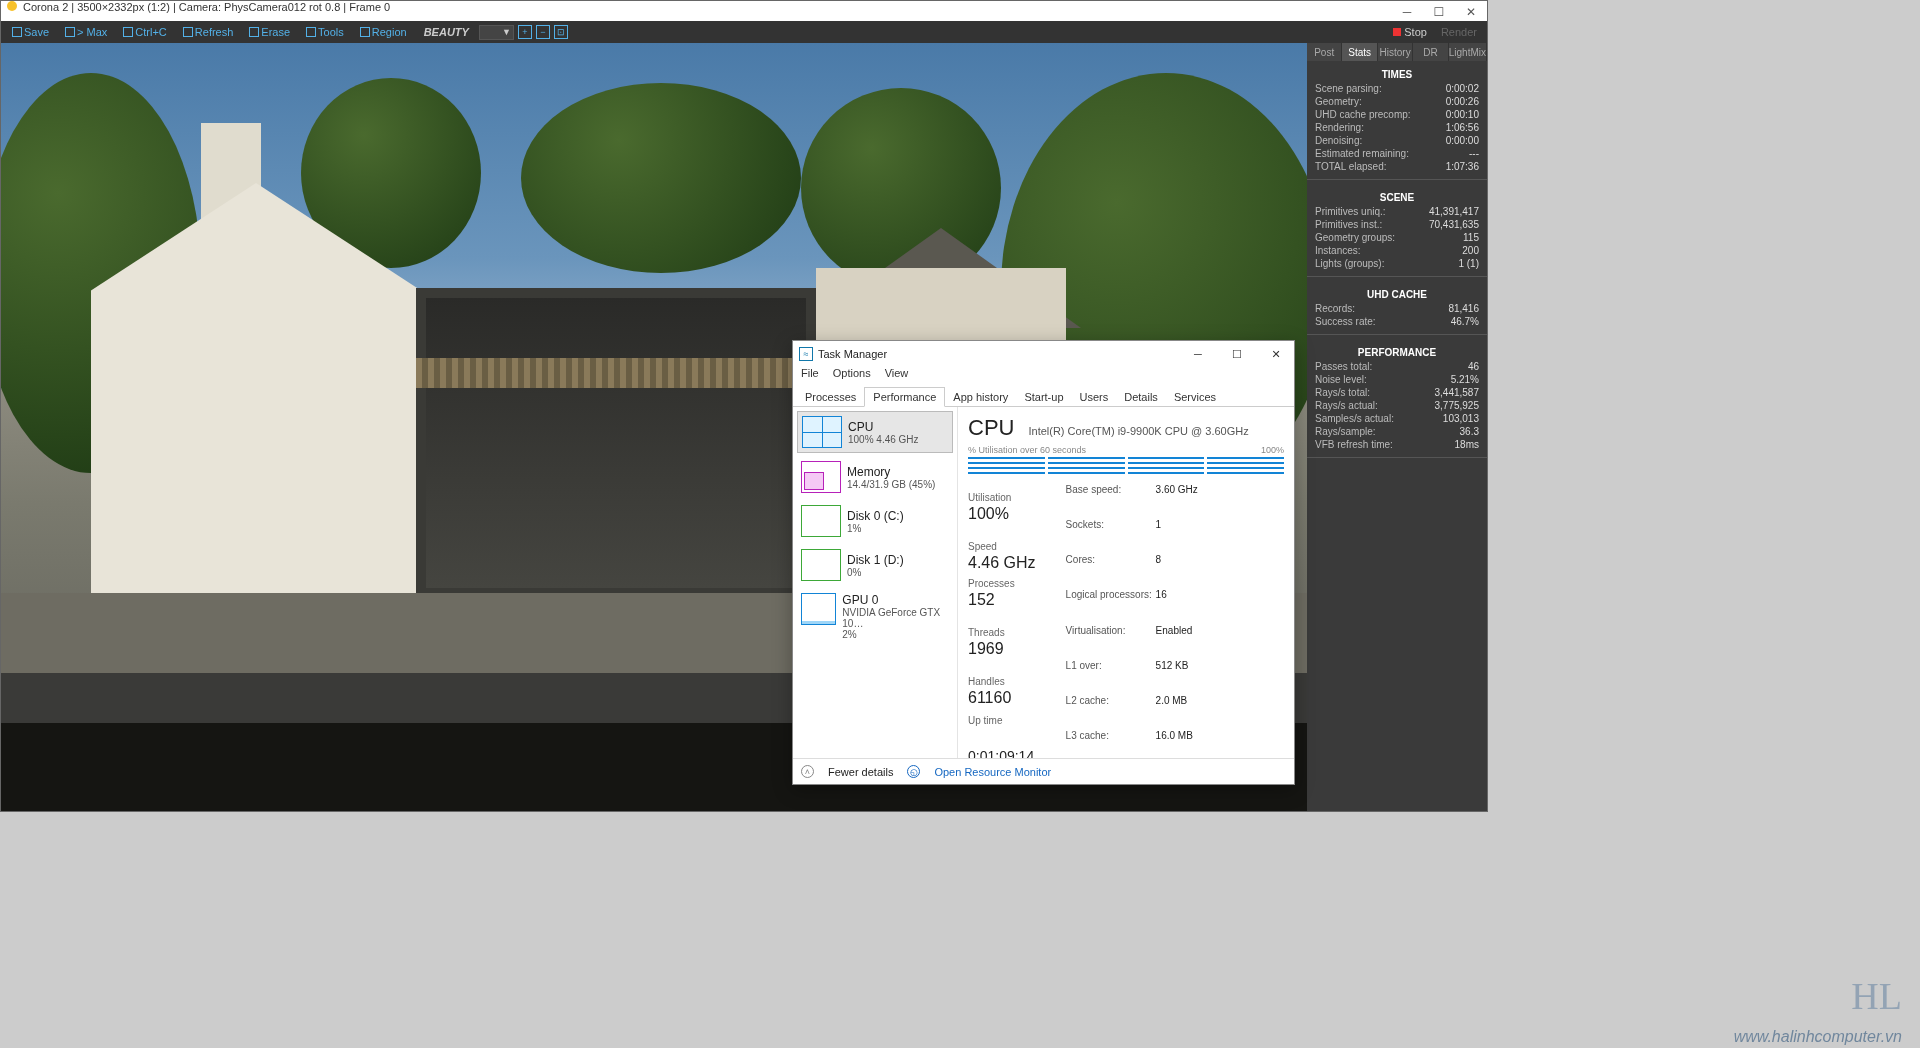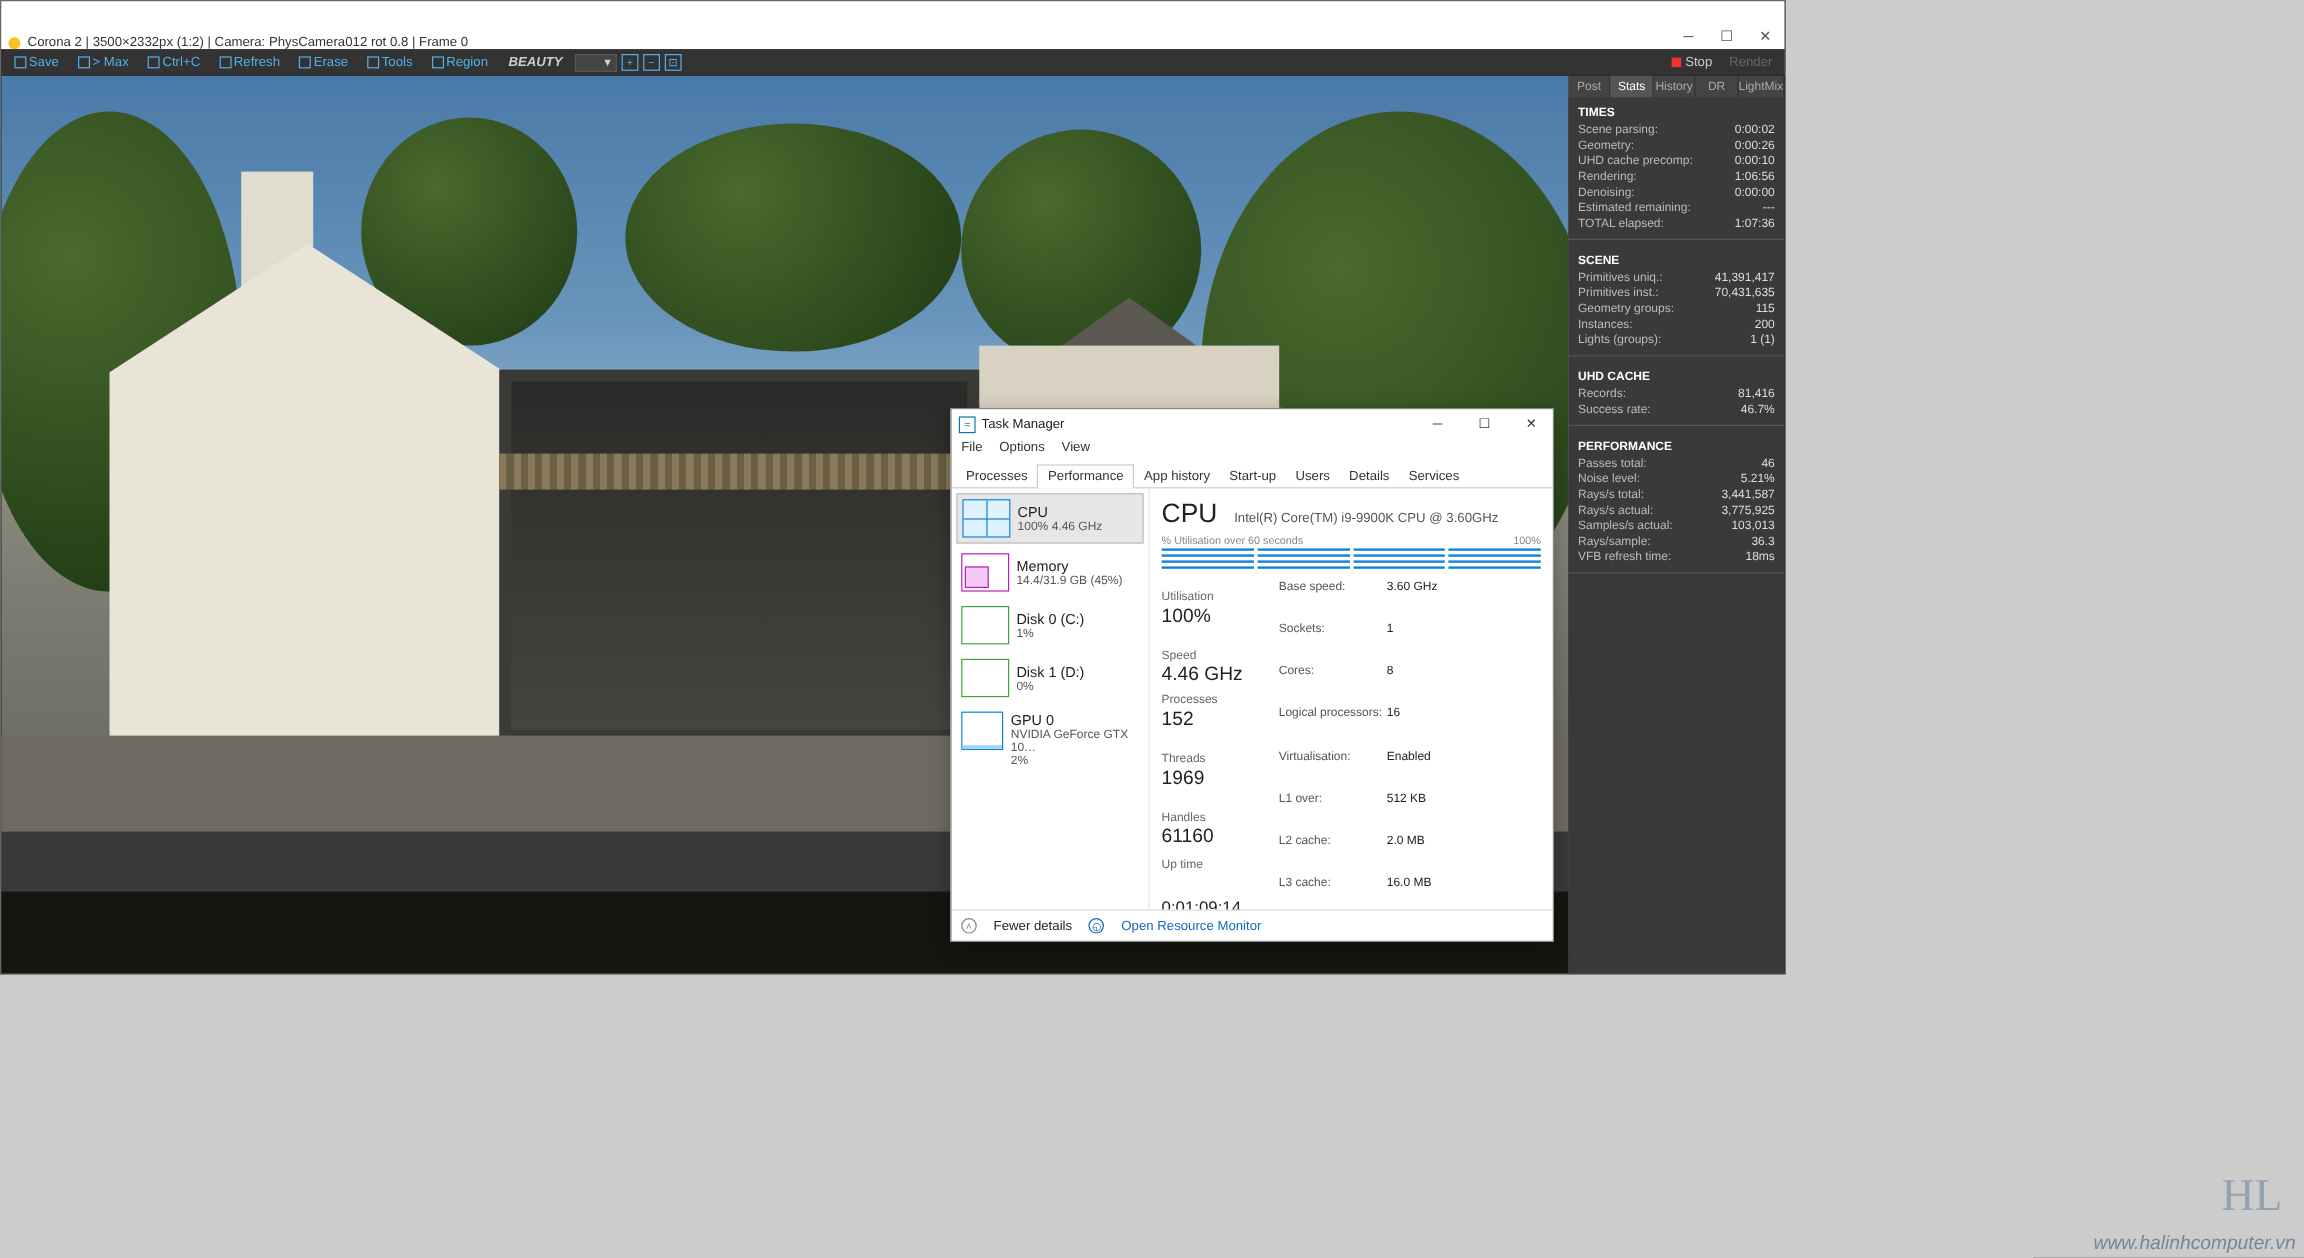--- a/index.html
+++ b/index.html
@@ -1,36 +1,36 @@
 <!DOCTYPE html>
 <html><head>
 <meta charset="utf-8">
 <style>
 * { margin:0; padding:0; box-sizing:border-box; font-family:"Segoe UI",Tahoma,Arial,sans-serif; }
 html,body { width:1920px; height:1048px; overflow:hidden; background:#ccc; }
 
 
 .corona-window { position:absolute; top:0; left:0; width:1488px; height:812px; background:#3a3a3a; border:1px solid #666; display:flex; flex-direction:column; }
-.titlebar { height:40px; background:#fff; display:flex; align-items:flex-end; font-size:11px; color:#333; padding-left:6px; }
+.titlebar { height:20px; background:#fff; display:flex; align-items:flex-start; font-size:11px; color:#333; padding-left:6px; }
 .titlebar .dot { width:10px; height:10px; border-radius:50%; background:#f7c12a; margin-right:6px; }
 .titlebar .txt { flex:1; }
 .winctl { display:flex; }
 .winctl span { width:32px; height:22px; display:flex; align-items:center; justify-content:center; color:#555; font-size:12px; }
 .toolbar { height:22px; background:#333; display:flex; align-items:center; font-size:11px; color:#53b1e8; padding:0 4px; gap:2px; }
 .tbtn { display:flex; align-items:center; gap:2px; padding:0 6px; height:18px; cursor:pointer; border:1px solid transparent; }
 .tbtn .ticon { width:10px; height:10px; border:1px solid #53b1e8; display:inline-block; }
 .beauty { font-style:italic; font-weight:bold; color:#ccc; padding:0 8px;}
 .dropdn { width:35px; height:15px; background:#444; border:1px solid #555; color:#ccc; display:flex;align-items:center;justify-content:flex-end;padding-right:2px;font-size:9px;}
 .zoomico { width:14px; height:14px; border:1px solid #53b1e8; color:#53b1e8; display:flex;align-items:center;justify-content:center;font-size:9px;margin-left:2px;}
 .toolbar .spacer{flex:1;}
 .stopbtn{color:#ccc;display:flex;align-items:center;gap:3px;padding:0 6px;}
 .stopbtn .sq{width:8px;height:8px;background:#e33;}
 .renderbtn{color:#666;padding:0 6px;}
 
-.workarea { flex:1; display:flex; background:#000; overflow:hidden;}
+.workarea { flex:1; display:flex; background:#000; overflow:hidden;text-align:center;}
 .viewport { width:1306px; height:100%; position:relative; background:linear-gradient(#4a7aa8 0%, #6a95bc 28%, #a0bad2 45%, #8c8a7e 45%, #7a7a6e 60%, #5a5a54 100%); overflow:hidden;}
 
 .house-left{position:absolute;left:90px;top:140px;width:330px;height:430px;background:#e8e4d8;}
 .house-left.roof1{clip-path:polygon(0 25%,50% 0,100% 25%,100% 100%,0 100%);}
 .chimney{position:absolute;left:200px;top:80px;width:60px;height:110px;background:#e0dcce;}
 .glassbox{position:absolute;left:415px;top:245px;width:400px;height:310px;background:#3a3a36;}
 .glassbox .gl{position:absolute;left:10px;right:10px;top:10px;bottom:10px;background:linear-gradient(#2a2a28,#454540);}
 .glassbox .strip{position:absolute;top:70px;left:0;right:0;height:30px;background:repeating-linear-gradient(90deg,#8a7a5a 0 6px,#6a5e44 6px 12px);}
 .house-right{position:absolute;left:815px;top:225px;width:250px;height:260px;background:#d8d2c2;}
 .roof-r{position:absolute;left:800px;top:185px;width:280px;height:100px;background:#5a5850; clip-path:polygon(0 100%,50% 0,100% 100%);}
@@ -95,21 +95,21 @@
 .tm-col{display:flex;flex-direction:column;gap:2px;}
 .tm-col .l{font-size:10px;color:#666;}
 .tm-col .v{font-size:16px;}
 .tm-spec{display:grid;grid-template-columns:90px auto;row-gap:1px;font-size:10px;color:#555;}
 .tm-spec .sv{color:#222;}
 .tm-footer{height:26px;border-top:1px solid #ddd;display:flex;align-items:center;gap:14px;padding-left:8px;font-size:11px;}
 .tm-footer .lnk{color:#1567c1;cursor:pointer;display:flex;align-items:center;gap:4px;}
 .tm-footer .circ{width:13px;height:13px;border:1px solid #888;border-radius:50%;display:flex;align-items:center;justify-content:center;font-size:9px;color:#888;}
 .tm-footer .circ.b{border-color:#1567c1;color:#1567c1;}
 
-.watermark{position:absolute;right:7px;bottom:2px;font-size:16px;color:#4a6a8a;opacity:.7;font-style:italic;}
+.watermark{position:absolute;right:18px;bottom:2px;font-size:16px;color:#4a6a8a;opacity:.7;font-style:italic;}
 .logo-hl{position:absolute;right:18px;bottom:30px;font-size:38px;font-weight:400;color:#2a5a8a;opacity:.35;font-family:Georgia,serif;}
 </style>
 </head>
 <body>
 
 <div class="corona-window">
   <div class="titlebar">
     <span class="dot"></span>
     <span class="txt">Corona 2 | 3500×2332px (1:2) | Camera: PhysCamera012 rot 0.8 | Frame 0</span>
     <div class="winctl">

